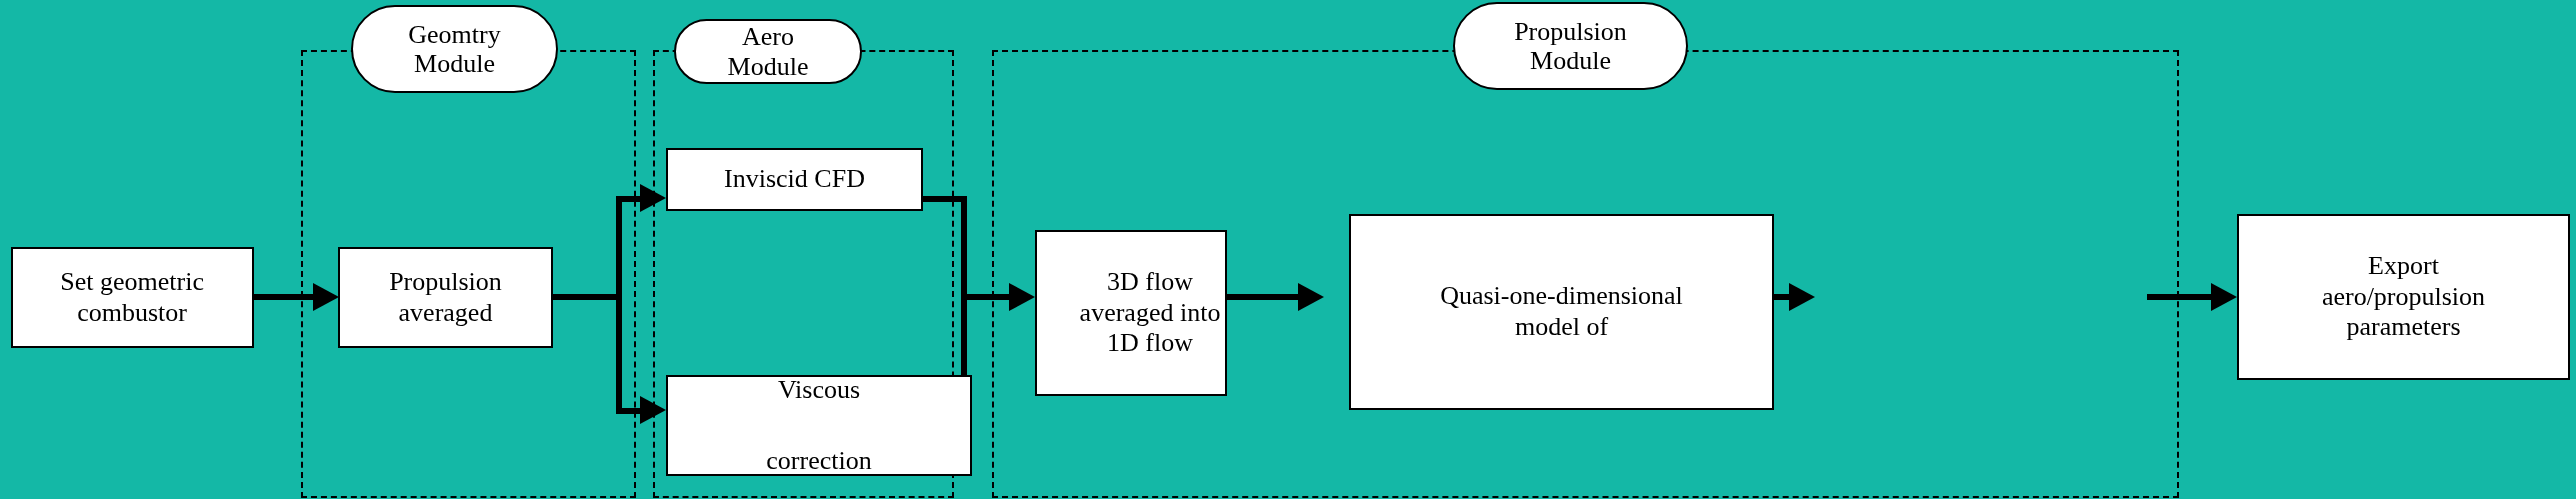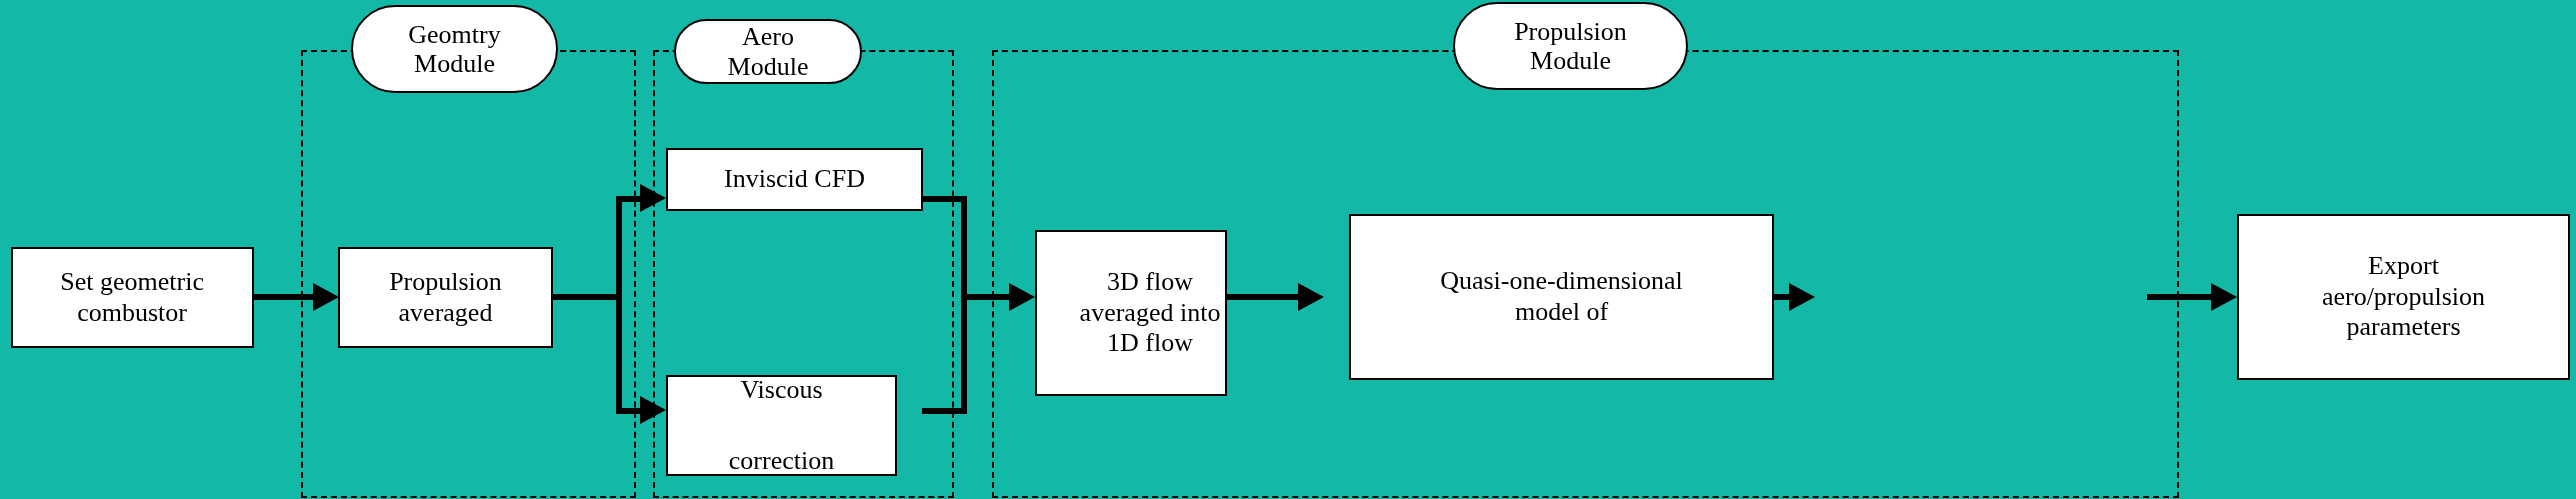--- a/index.html
+++ b/index.html
@@ -93,32 +93,32 @@
 
   <div class="proc-box" style="left:338px;top:247px;width:215px;height:101px;">
     <span class="ln">Propulsion</span>
     <span class="ln">averaged</span>
   </div>
 
   <div class="proc-box" style="left:666px;top:148px;width:257px;height:63px;justify-content:center;">
     <span class="ln">Inviscid CFD</span>
   </div>
 
-  <div class="proc-box" style="left:666px;top:375px;width:231px;height:101px;gap:40px;">
+  <div class="proc-box" style="left:666px;top:375px;width:306px;height:101px;gap:40px;">
     <span class="ln">Viscous</span>
     <span class="ln">correction</span>
   </div>
 
   <div class="proc-box" style="left:1035px;top:230px;width:192px;height:166px;padding-left:38px;">
     <span class="ln">3D flow</span>
     <span class="ln">averaged into</span>
     <span class="ln">1D flow</span>
   </div>
 
-  <div class="proc-box" style="left:1349px;top:214px;width:425px;height:166px;">
+  <div class="proc-box" style="left:1349px;top:214px;width:425px;height:196px;">
     <span class="ln">Quasi-one-dimensional</span>
     <span class="ln">model of</span>
   </div>
 
 
   <div class="proc-box" style="left:2237px;top:214px;width:333px;height:166px;">
     <span class="ln">Export</span>
     <span class="ln">aero/propulsion</span>
     <span class="ln">parameters</span>
   </div>

